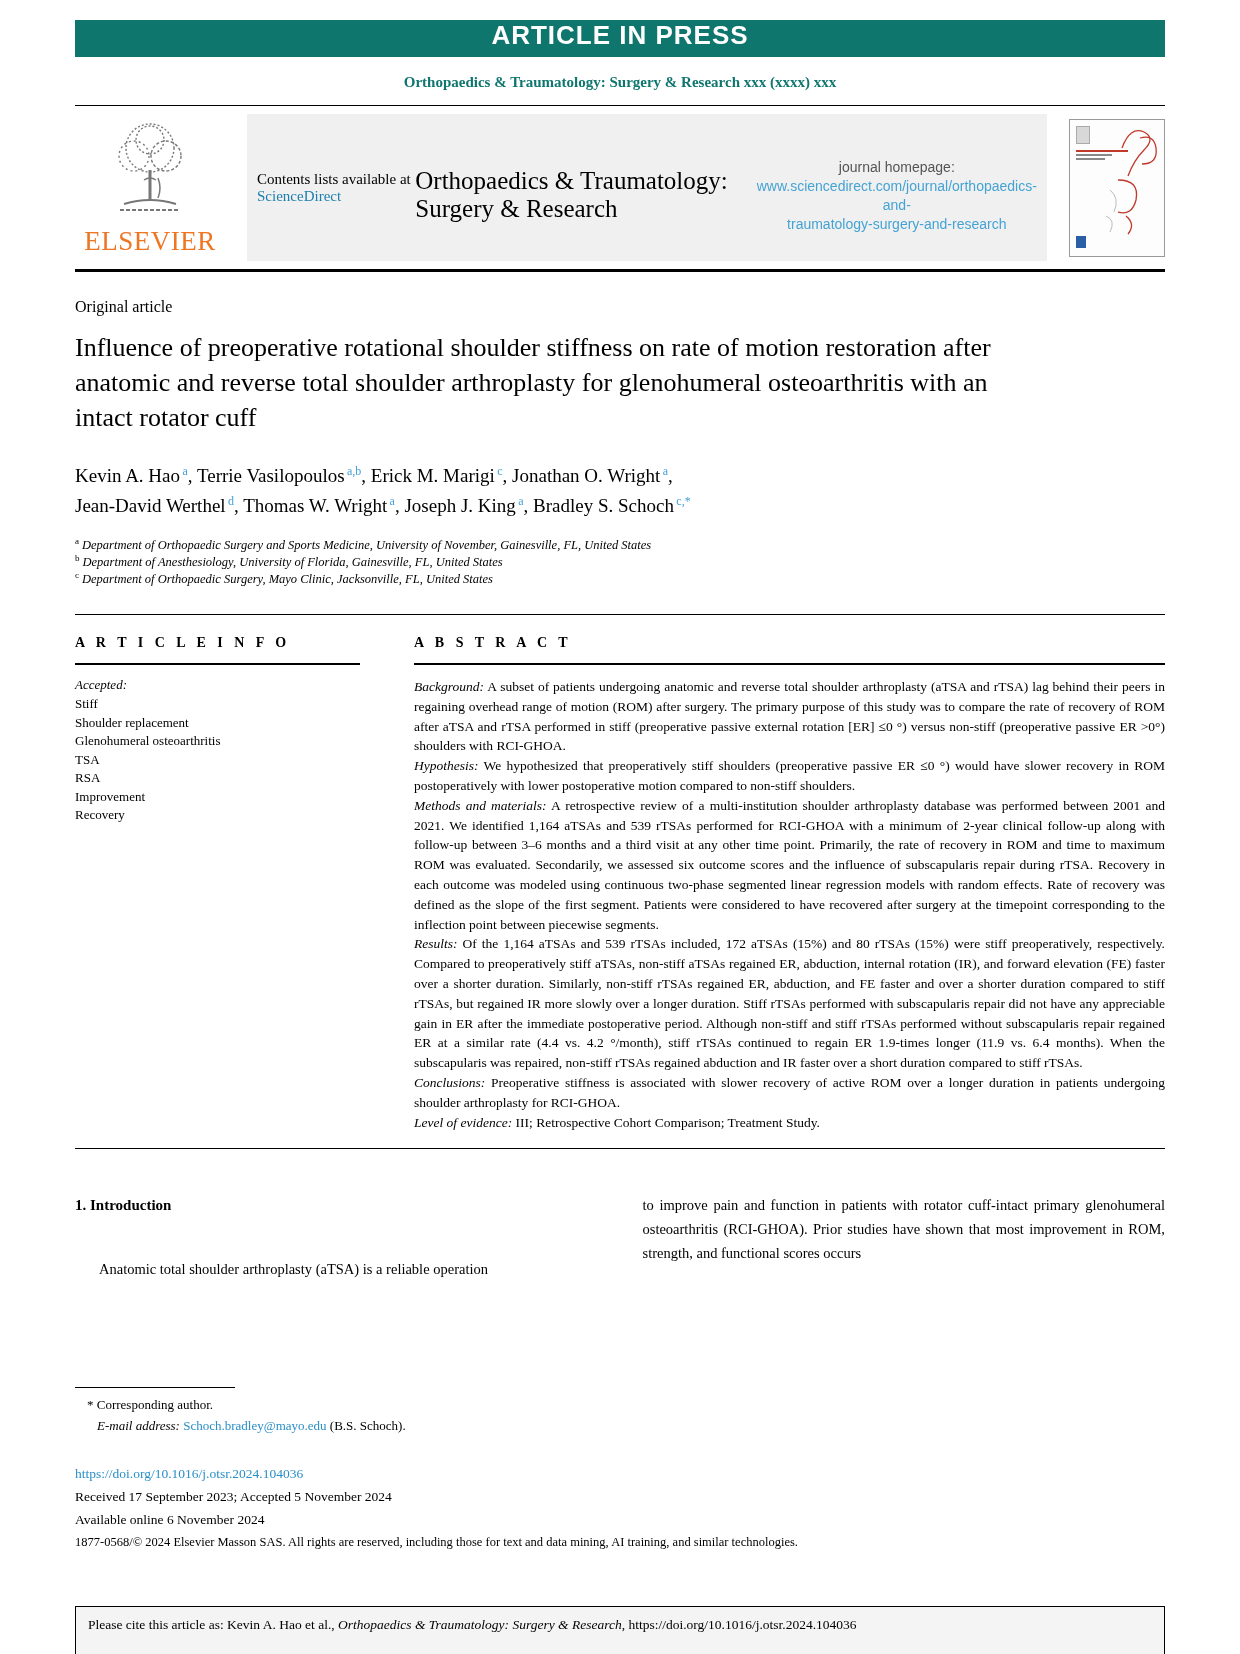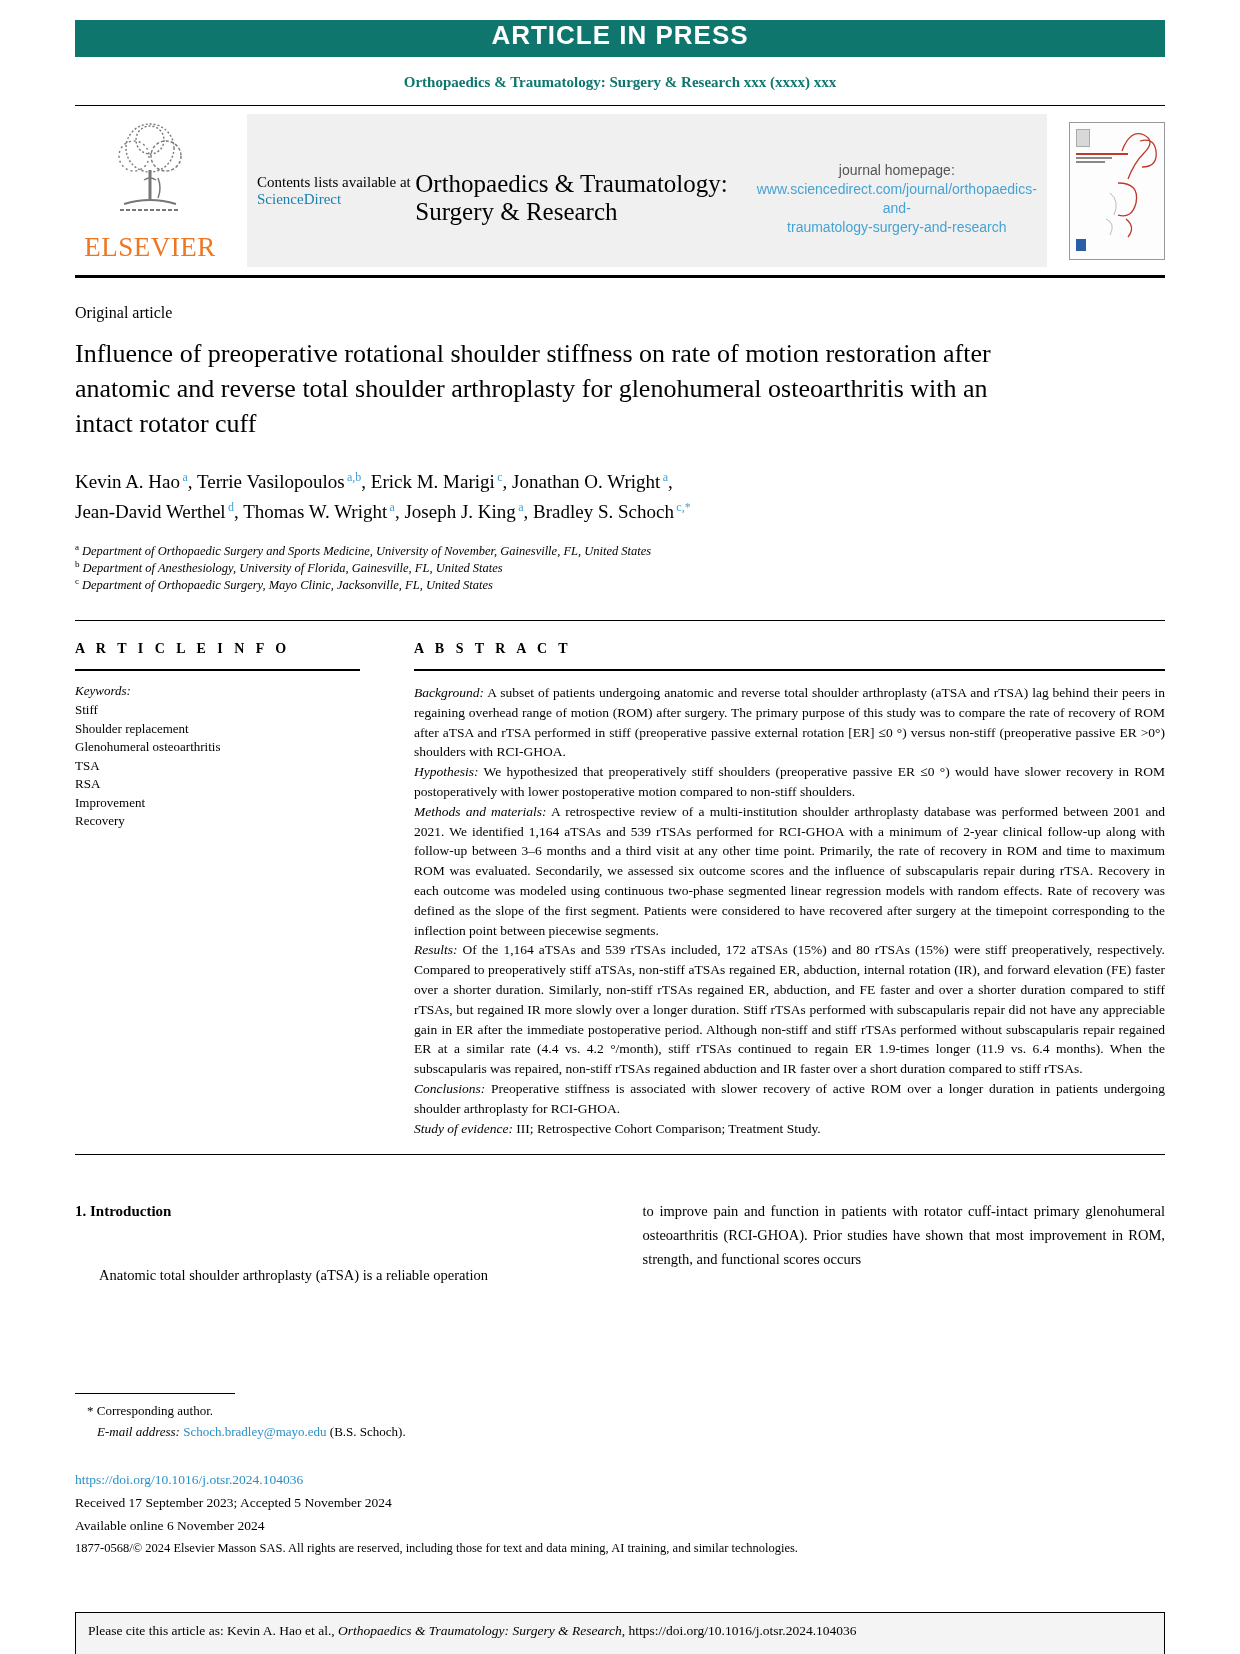--- a/index.html
+++ b/index.html
@@ -26,21 +26,21 @@
   .running-head {
     text-align:center; margin-top:17px;
     font-size:15px; color:#0f766e; font-weight:bold;
   }
   .rule-thin { border:0; border-top:1.5px solid #000; margin-top:14px; }
   .rule-thick { border:0; border-top:3px solid #000; }
 
   
   .header-row { display:flex; margin-top:8px; margin-bottom:8px; align-items:stretch; }
   .elsevier { width:150px; display:flex; flex-direction:column; align-items:center; justify-content:flex-end; padding:4px 0; }
-  .elsevier-name { font-family:"Liberation Serif", serif; font-size:27px; color:#ee7623; letter-spacing:0.5px; margin-top:14px; }
+  .elsevier-name { font-family:"Liberation Serif", serif; font-size:27px; color:#ee7623; letter-spacing:0.5px; margin-top:8px; }
   .header-center {
     flex:1; background:#f0f0f0; margin:0 22px;
     display:flex; align-items:center; justify-content:center;
     padding:10px 10px;
   }
   .contents-line { font-size:15px; }
   .link-blue { color:#1b7fae; text-decoration:none; }
   .journal-title { font-size:25px; margin-top:14px; }
   .homepage { font-family:"Liberation Sans", sans-serif; font-size:14px; color:#555; margin-top:16px; text-align:center; line-height:19px; }
   .homepage a { color:#45a3d4; text-decoration:none; }
@@ -178,41 +178,41 @@
       <div><sup>a</sup><span>Department of Orthopaedic Surgery and Sports Medicine, University of November, Gainesville, FL, United States</span></div>
       <div><sup>b</sup><span>Department of Anesthesiology, University of Florida, Gainesville, FL, United States</span></div>
       <div><sup>c</sup><span>Department of Orthopaedic Surgery, Mayo Clinic, Jacksonville, FL, United States</span></div>
     </div>
 
   <div class="ia-top"></div>
   <div class="ia-cols">
     <div class="ia-left">
       <div class="ia-heading">A R T I C L E  I N F O</div>
       <hr class="ia-rule">
-      <div class="kw-label">Keywords:</div>
+      <div class="kw-label">Accepted:</div>
       <div>
           <div class="kw-item">Stiff</div>
           <div class="kw-item">Shoulder replacement</div>
           <div class="kw-item">Glenohumeral osteoarthritis</div>
           <div class="kw-item">TSA</div>
           <div class="kw-item">RSA</div>
           <div class="kw-item">Improvement</div>
           <div class="kw-item">Recovery</div>
         </div>
     </div>
     <div class="ia-right">
       <div class="ia-heading">A B S T R A C T</div>
       <hr class="ia-rule">
       <div class="abstract-body">
           <div><span class="abs-label">Background:</span><span> A subset of patients undergoing anatomic and reverse total shoulder arthroplasty (aTSA and rTSA) lag behind their peers in regaining overhead range of motion (ROM) after surgery. The primary purpose of this study was to compare the rate of recovery of ROM after aTSA and rTSA performed in stiff (preoperative passive external rotation [ER] ≤0 °) versus non-stiff (preoperative passive ER &gt;0°) shoulders with RCI-GHOA.</span></div>
           <div><span class="abs-label">Hypothesis:</span><span> We hypothesized that preoperatively stiff shoulders (preoperative passive ER ≤0 °) would have slower recovery in ROM postoperatively with lower postoperative motion compared to non-stiff shoulders.</span></div>
           <div><span class="abs-label">Methods and materials:</span><span> A retrospective review of a multi-institution shoulder arthroplasty database was performed between 2001 and 2021. We identified 1,164 aTSAs and 539 rTSAs performed for RCI-GHOA with a minimum of 2-year clinical follow-up along with follow-up between 3–6 months and a third visit at any other time point. Primarily, the rate of recovery in ROM and time to maximum ROM was evaluated. Secondarily, we assessed six outcome scores and the influence of subscapularis repair during rTSA. Recovery in each outcome was modeled using continuous two-phase segmented linear regression models with random effects. Rate of recovery was defined as the slope of the first segment. Patients were considered to have recovered after surgery at the timepoint corresponding to the inflection point between piecewise segments.</span></div>
           <div><span class="abs-label">Results:</span><span> Of the 1,164 aTSAs and 539 rTSAs included, 172 aTSAs (15%) and 80 rTSAs (15%) were stiff preoperatively, respectively. Compared to preoperatively stiff aTSAs, non-stiff aTSAs regained ER, abduction, internal rotation (IR), and forward elevation (FE) faster over a shorter duration. Similarly, non-stiff rTSAs regained ER, abduction, and FE faster and over a shorter duration compared to stiff rTSAs, but regained IR more slowly over a longer duration. Stiff rTSAs performed with subscapularis repair did not have any appreciable gain in ER after the immediate postoperative period. Although non-stiff and stiff rTSAs performed without subscapularis repair regained ER at a similar rate (4.4 vs. 4.2 °/month), stiff rTSAs continued to regain ER 1.9-times longer (11.9 vs. 6.4 months). When the subscapularis was repaired, non-stiff rTSAs regained abduction and IR faster over a short duration compared to stiff rTSAs.</span></div>
           <div><span class="abs-label">Conclusions:</span><span> Preoperative stiffness is associated with slower recovery of active ROM over a longer duration in patients undergoing shoulder arthroplasty for RCI-GHOA.</span></div>
-          <div><span class="abs-label">Study of evidence:</span><span> III; Retrospective Cohort Comparison; Treatment Study.</span></div>
+          <div><span class="abs-label">Level of evidence:</span><span> III; Retrospective Cohort Comparison; Treatment Study.</span></div>
         </div>
     </div>
   </div>
   <div class="ia-bottom"></div>
 
   <div class="intro">
     <div class="intro-col">
       <div class="intro-heading">1.  Introduction</div>
       <p class="intro-left-para">Anatomic total shoulder arthroplasty (aTSA) is a reliable operation</p>
     </div>

